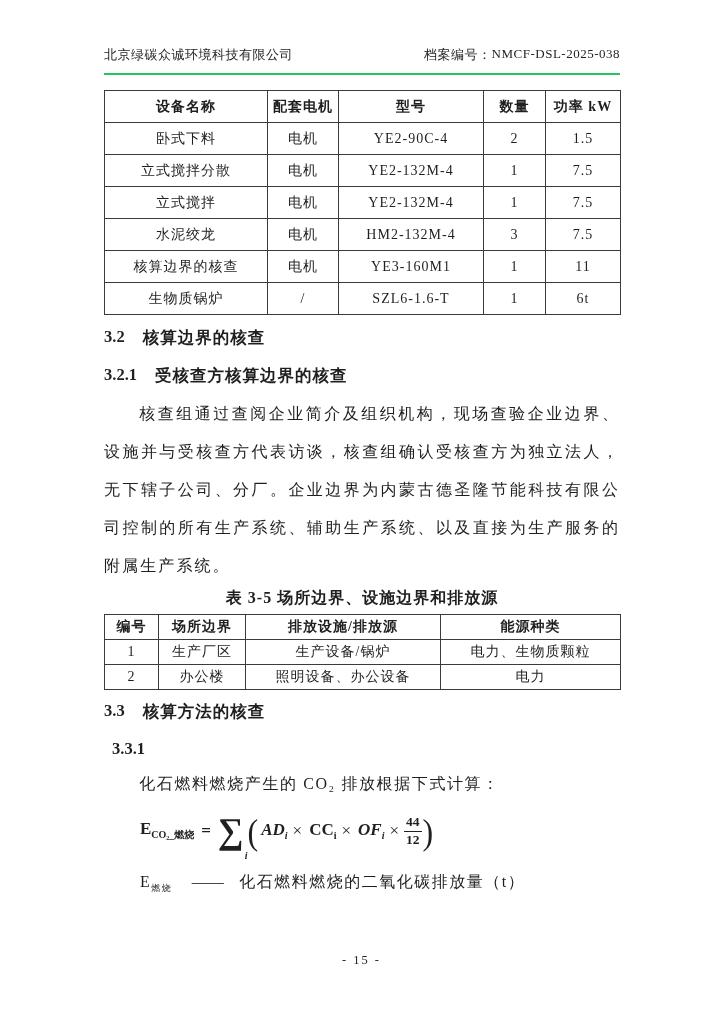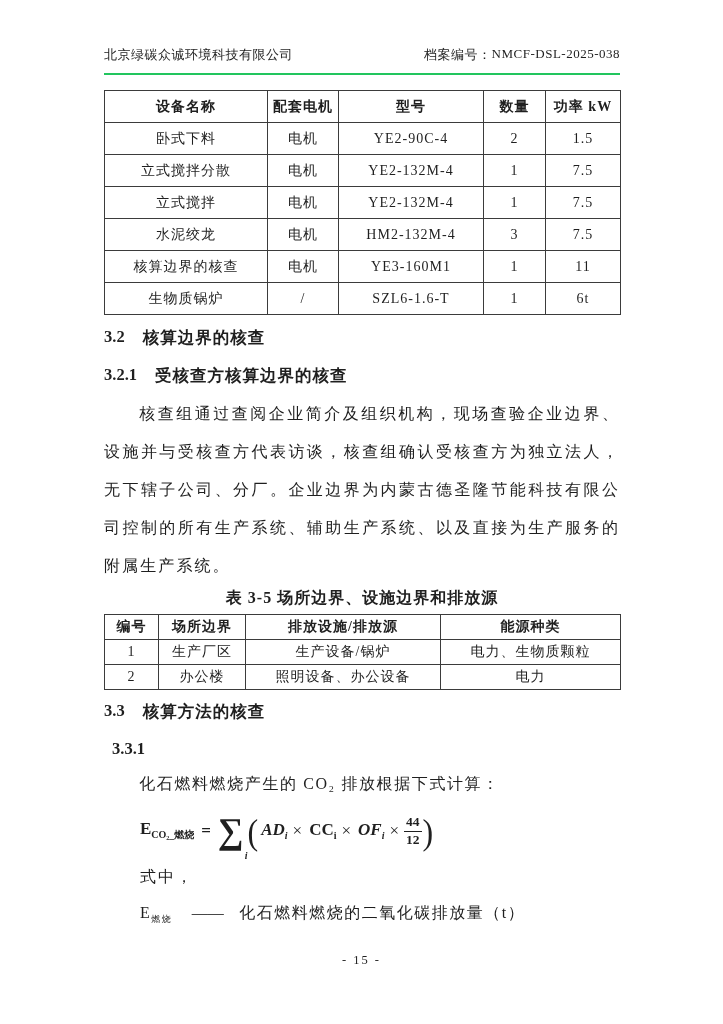--- a/index.html
+++ b/index.html
@@ -208,21 +208,20 @@
     <span class="f-times">×</span>
     <span class="f-var f-italic"><span>OF</span><sub>i</sub></span>
     <span class="f-times">×</span>
     <span class="f-frac">
       <span class="num">44</span>
       <span class="den">12</span>
     </span>
     <span class="f-paren">)</span>
   </div>
 
-  <div class="where">式中，</div>
 
   <div class="def">
     <span><span>E</span><sub>燃烧</sub></span>
     <span class="dash">——</span>
     <span>化石燃料燃烧的二氧化碳排放量（t）</span>
   </div>
 
   <div class="pageno">- 15 -</div>
 
 </div>

